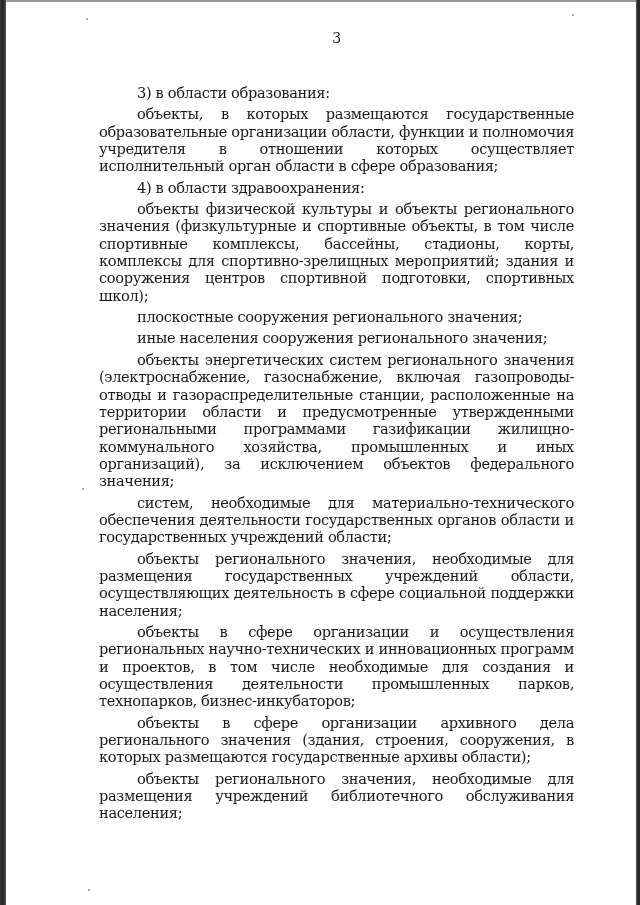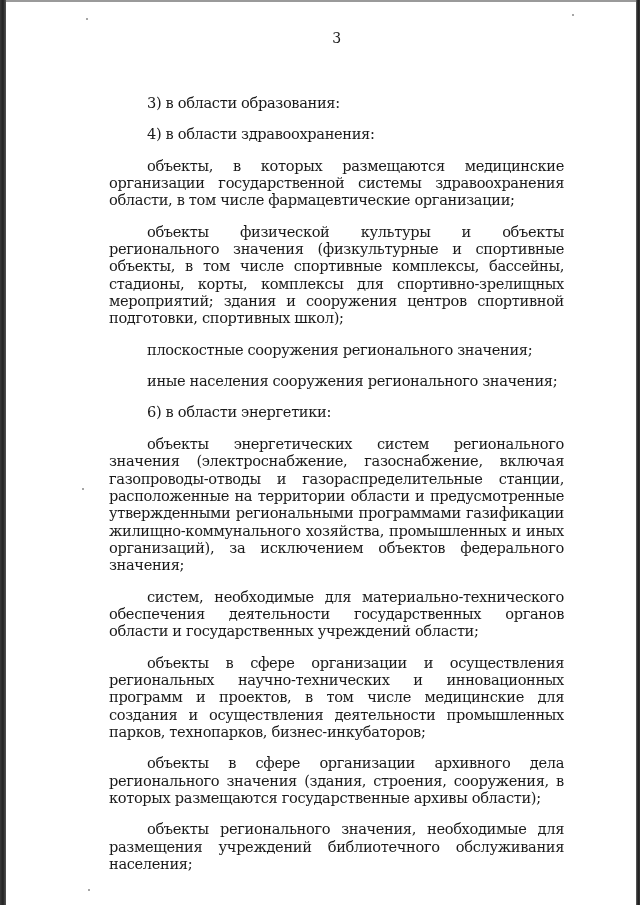--- a/index.html
+++ b/index.html
@@ -50,21 +50,21 @@
     font-size: 14px;
   }
   .body {
     position: absolute;
     left: 0;
     top: 80px;
     width: 483px;
     line-height: 17.35px;
   }
   .para {
-    margin: 14px;
+    margin: 4px;
     text-align: justify;
     text-align-last: left;
     hyphens: none;
   }
   .indent {
     text-indent: 38px;
   }
   .speck {
     position: absolute;
     width: 2px; height: 2px;
@@ -77,29 +77,29 @@
 
 <div class="scan-edge-top"></div>
 <div class="scan-edge-left"></div>
 <div class="scan-edge-right"></div>
 
 <div class="page">
   <div class="page-number">3</div>
 
   <div class="body">
     <p class="para indent">3) в области образования:</p>
+    <p class="para indent">объекты, в которых размещаются государственные образовательные организации области, функции и полномочия учредителя в отношении которых осуществляет исполнительный орган области в сфере образования;</p>
     <p class="para indent">4) в области здравоохранения:</p>
-    <p class="para indent">объекты, в которых размещаются медицинские организации государственной системы здравоохранения области, в том числе фармацевтические организации;</p>
     <p class="para indent">объекты физической культуры и объекты регионального значения (физкультурные и спортивные объекты, в том числе спортивные комплексы, бассейны, стадионы, корты, комплексы для спортивно-зрелищных мероприятий; здания и сооружения центров спортивной подготовки, спортивных школ);</p>
     <p class="para indent">плоскостные сооружения регионального значения;</p>
     <p class="para indent">иные населения сооружения регионального значения;</p>
-    <p class="para indent">6) в области энергетики:</p>
     <p class="para indent">объекты энергетических систем регионального значения (электроснабжение, газоснабжение, включая газопроводы-отводы и газораспределительные станции, расположенные на территории области и предусмотренные утвержденными региональными программами газификации жилищно-коммунального хозяйства, промышленных и иных организаций), за исключением объектов федерального значения;</p>
     <p class="para indent">систем, необходимые для материально-технического обеспечения деятельности государственных органов области и государственных учреждений области;</p>
-    <p class="para indent">объекты в сфере организации и осуществления региональных научно-технических и инновационных программ и проектов, в том числе медицинские для создания и осуществления деятельности промышленных парков, технопарков, бизнес-инкубаторов;</p>
+    <p class="para indent">объекты регионального значения, необходимые для размещения государственных учреждений области, осуществляющих деятельность в сфере социальной поддержки населения;</p>
+    <p class="para indent">объекты в сфере организации и осуществления региональных научно-технических и инновационных программ и проектов, в том числе необходимые для создания и осуществления деятельности промышленных парков, технопарков, бизнес-инкубаторов;</p>
     <p class="para indent">объекты в сфере организации архивного дела регионального значения (здания, строения, сооружения, в которых размещаются государственные архивы области);</p>
     <p class="para indent">объекты регионального значения, необходимые для размещения учреждений библиотечного обслуживания населения;</p>
 
   </div>
 </div>
 
 <div class="speck" style="left:86px; top:18px;"></div>
 <div class="speck" style="left:572px; top:14px;"></div>
 <div class="speck" style="left:88px; top:889px;"></div>
 <div class="speck" style="left:82px; top:488px;"></div>

